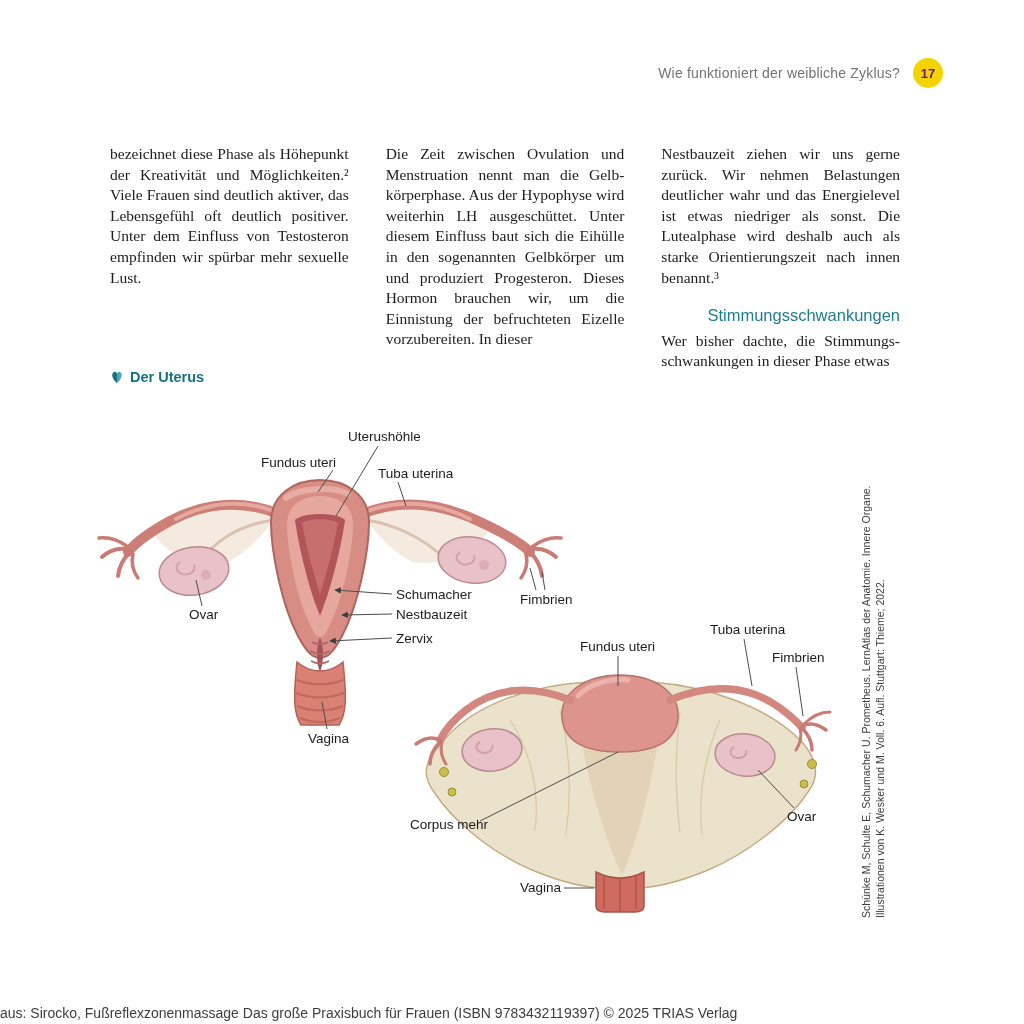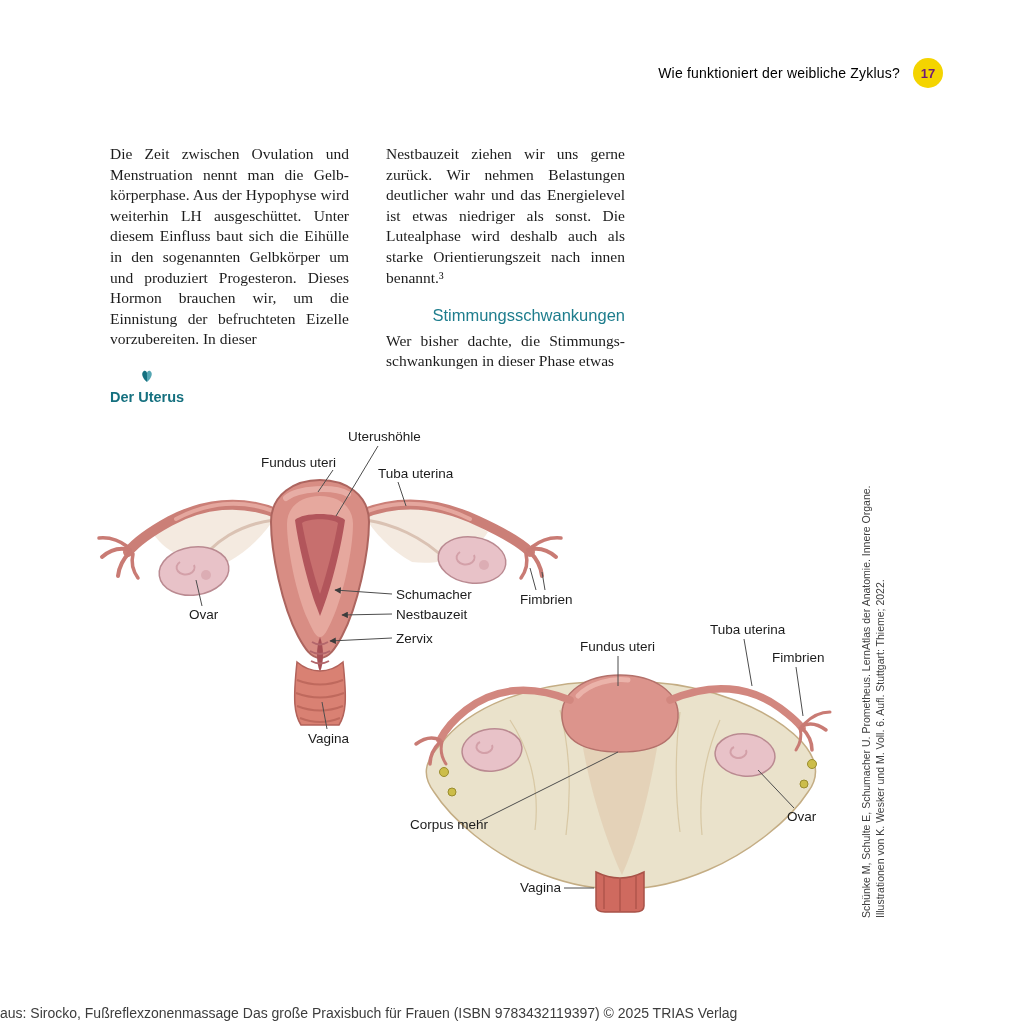--- a/index.html
+++ b/index.html
@@ -12,21 +12,21 @@
     overflow:hidden;
   }
   .page { position:absolute; inset:0; background:#ffffff; }
 
   
   .page-header {
     position:absolute; top:58px; right:81px;
     display:flex; align-items:center; gap:13px;
     font-family:"Liberation Sans", sans-serif;
   }
-  .running-title { font-size:14px; color:#000000; letter-spacing:0.2px; }
+  .running-title { font-size:14px; color:#737373; letter-spacing:0.2px; }
   .page-badge {
     width:30px; height:30px; border-radius:50%;
     background:#f4d400; color:#701a75;
     font-size:13px; font-weight:bold;
     display:flex; align-items:center; justify-content:center;
   }
 
   
   .text-columns {
     position:absolute; top:144px; left:110px; width:790px;
@@ -38,21 +38,21 @@
     font-family:"Liberation Sans", sans-serif;
     color:#1e7d8d; font-size:16.5px; font-weight:normal;
     margin:17px 0 5px 0; text-align:right;
   }
 
   
   .figure-section-label {
     position:absolute; top:369px; left:110px;
     display:flex; align-items:center; gap:6px;
     font-family:"Liberation Sans", sans-serif;
-    color:#15707f; font-weight:bold; font-size:14.5px;flex-direction:column;
+    color:#15707f; font-weight:bold; font-size:14.5px;
   }
   .leaf-icon { width:14px; height:14px; display:block; }
 
   
   .figure-area { position:absolute; left:90px; top:420px; width:800px; height:520px; }
   .anatomy { position:absolute; left:0; top:0; width:800px; height:520px; }
   .fig-label {
     position:absolute; font-family:"Liberation Sans", sans-serif;
     font-size:13.5px; color:#1c1c1c; white-space:nowrap; line-height:14px;
   }
@@ -77,20 +77,23 @@
 <body>
 
 <div class="page">
 
   <header class="page-header">
     <span class="running-title">Wie funktioniert der weibliche Zyklus?</span>
     <span class="page-badge">17</span>
   </header>
 
   <main class="text-columns">
+    <div class="col">
+      <p>bezeichnet diese Phase als Höhe­punkt der Kreativität und Möglich­keiten.² Viele Frauen sind deutlich aktiver, das Lebensgefühl oft deut­lich positiver. Unter dem Einfluss von Testosteron empfinden wir spürbar mehr sexuelle Lust.</p>
+    </div>
     <div class="col">
       <p>Die Zeit zwischen Ovulation und Menstruation nennt man die Gelb­körperphase. Aus der Hypophyse wird weiterhin LH ausgeschüttet. Unter diesem Einfluss baut sich die Eihülle in den sogenannten Gelb­körper um und produziert Proges­teron. Dieses Hormon brauchen wir, um die Einnistung der befruchteten Eizelle vorzubereiten. In dieser</p>
     </div>
     <div class="col">
       <p>Nestbauzeit ziehen wir uns gerne zurück. Wir nehmen Belastungen deutlicher wahr und das Energie­level ist etwas niedriger als sonst. Die Lutealphase wird deshalb auch als starke Orientierungszeit nach innen benannt.³</p>
       <h3 class="teal-heading">Stimmungsschwankungen</h3>
       <p>Wer bisher dachte, die Stimmungs­schwankungen in dieser Phase etwas</p>
     </div>
   </main>
 

